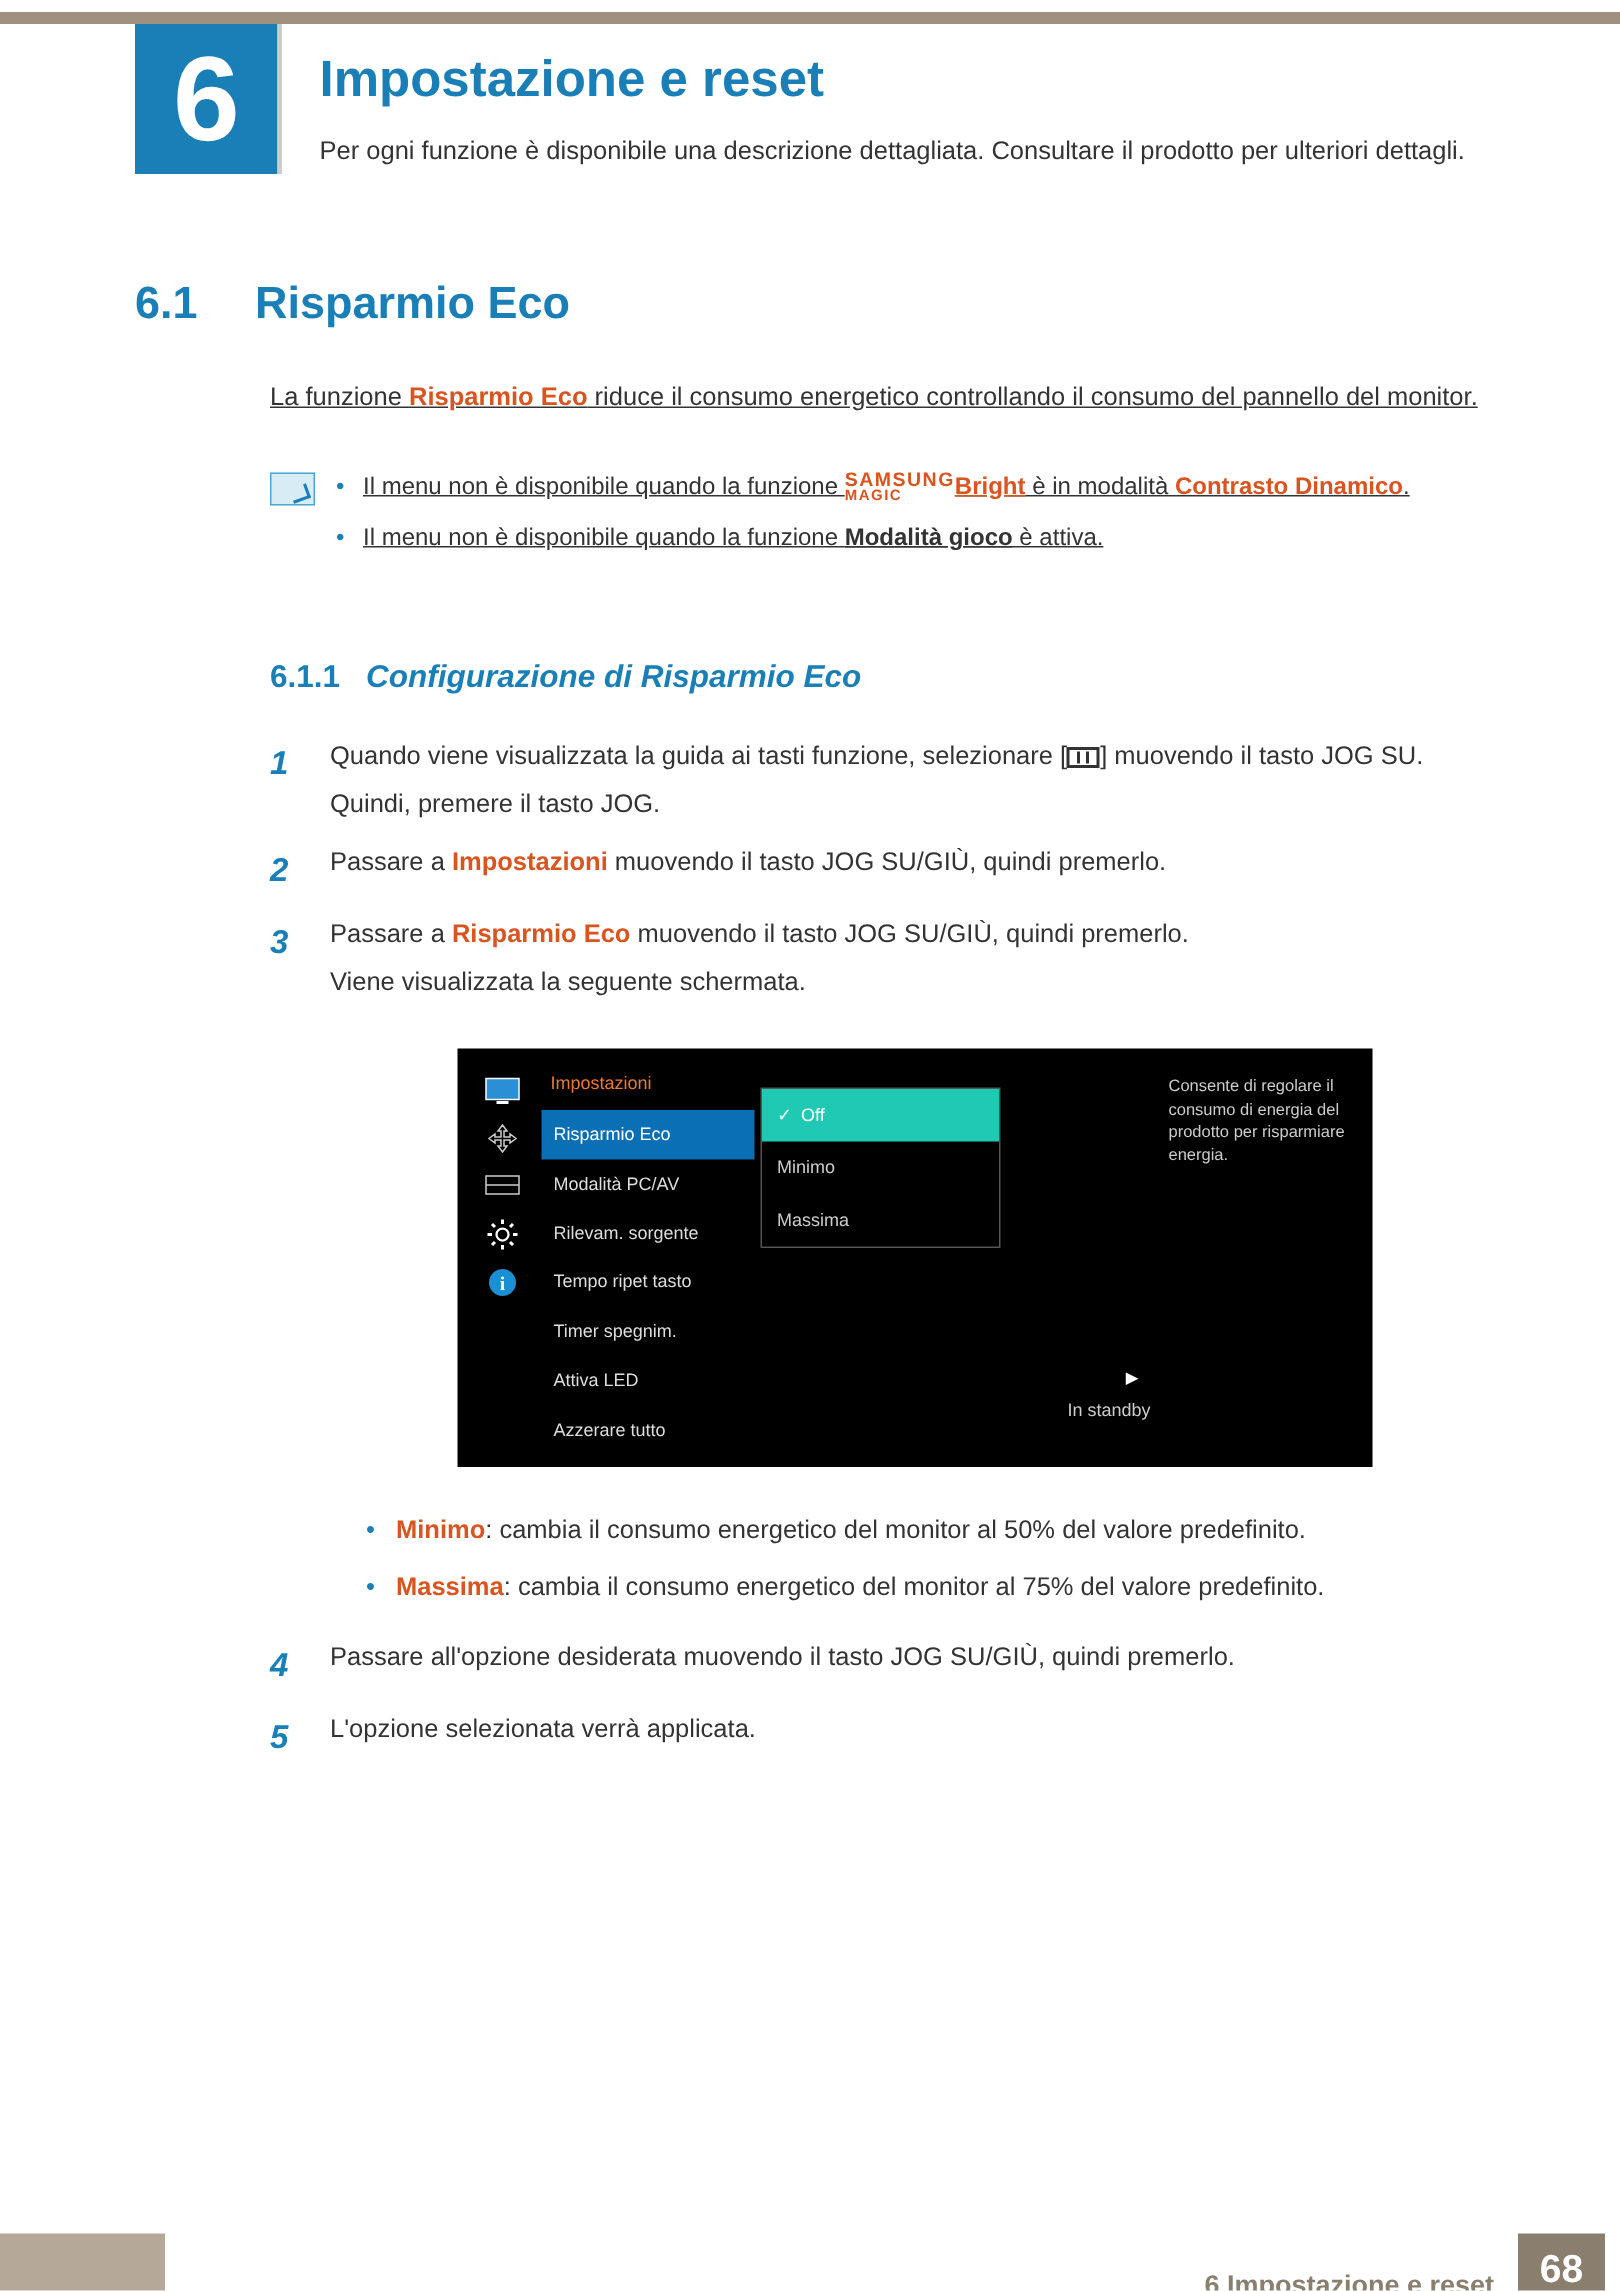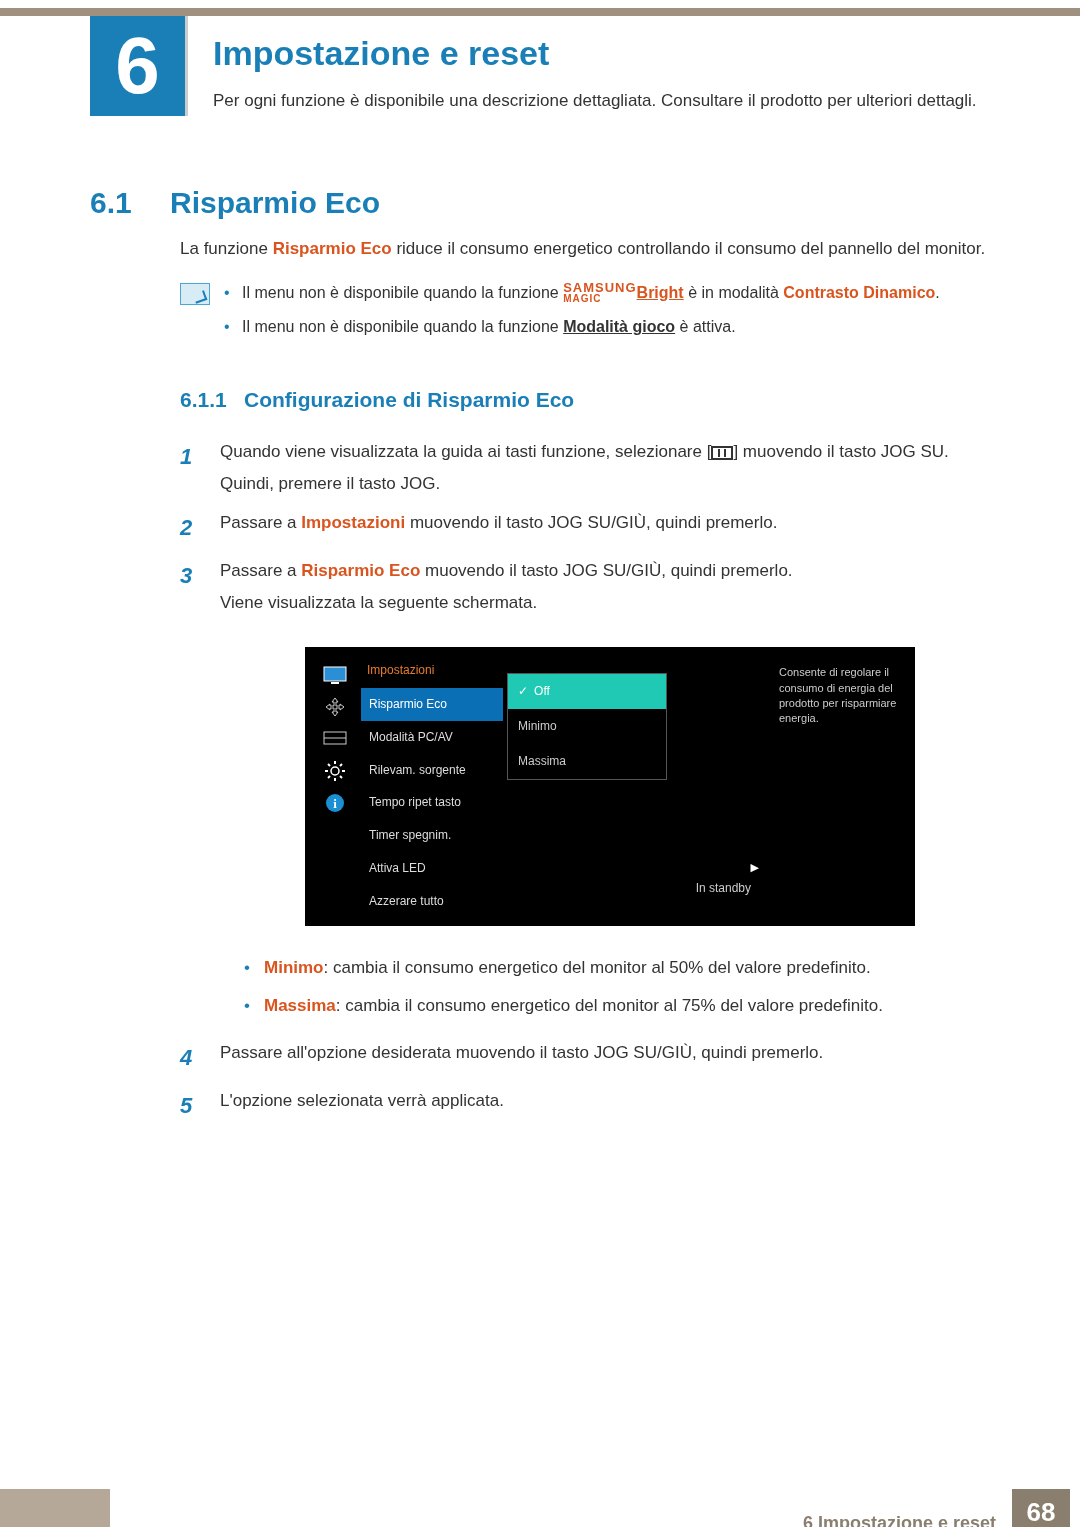--- a/index.html
+++ b/index.html
@@ -75,24 +75,25 @@
     font-size: 30px;
     font-weight: bold;
     width: 80px;
   }
   .section-title {
     color: #1a7fb7;
     font-size: 30px;
     font-weight: bold;
   }
   .body-block {
-    margin: 14px 80px 0 180px;
+    margin: 30px 80px 0 180px;
     font-size: 17px;
     line-height: 1.8;
     color: #333;
+    text-decoration: underline;
   }
   .note-row {
     display: flex;
     align-items: flex-start;
     gap: 14px;
   }
   .note-icon {
     width: 30px; height: 22px;
     background: #d8ecf6;
     border: 1px solid #4aa6d4;
@@ -116,24 +117,24 @@
     position: absolute; left: 0; top: 0;
     color: #1a7fb7;
   }
   .bold-red { color: #d9541e; font-weight: bold; }
   .u { text-decoration: underline; }
   .magic { font-size: 10px; color: #d9541e; letter-spacing: 1px; font-weight: bold; vertical-align: sub; display:inline-block; line-height:1;}
   .magic-top { font-size: 13px; display:block; }
   .subsection-row {
     display: flex;
     align-items: baseline;
-    margin: 40px 0 0 180px;
+    margin: 60px 0 0 180px;
   }
   .subsection-num { color: #1a7fb7; font-size: 21px; font-weight: bold; width: 64px; }
-  .subsection-title { color: #1a7fb7; font-size: 21px; font-weight: bold; }
+  .subsection-title { color: #1a7fb7; font-size: 21px; font-weight: bold; font-style: italic; }
   .steps { list-style: none; margin: 24px 80px 0 180px; }
   .steps > li { display: flex; gap: 18px; font-size: 17px; line-height: 1.9; margin-bottom: 6px; }
   .step-num { color: #1a7fb7; font-size: 22px; font-style: italic; font-weight: bold; width: 22px; flex-shrink:0; }
   .step-body { flex: 1; }
   .menu-icon-inline {
     display: inline-block;
     width: 22px; height: 14px;
     border: 2px solid #333;
     position: relative;
     vertical-align: middle;
@@ -212,21 +213,21 @@
   .osd-arrow {
     position: absolute;
     bottom: 40px;
     right: 8px;
     color: #fff;
     font-size: 11px;
   }
   .osd-standby {
     position: absolute;
     bottom: 18px;
-    right: 16px;
+    right: 0;
     color: #ccc;
     font-size: 12px;
   }
   .osd-desc {
     flex: 1;
     color: #ccc;
     font-size: 11px;
     line-height: 1.4;
     padding: 10px 8px 0 12px;
   }

